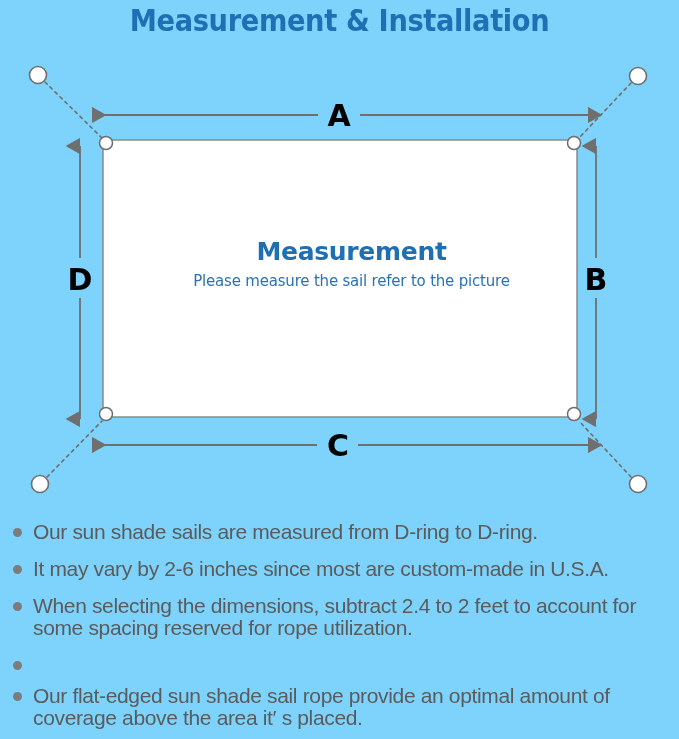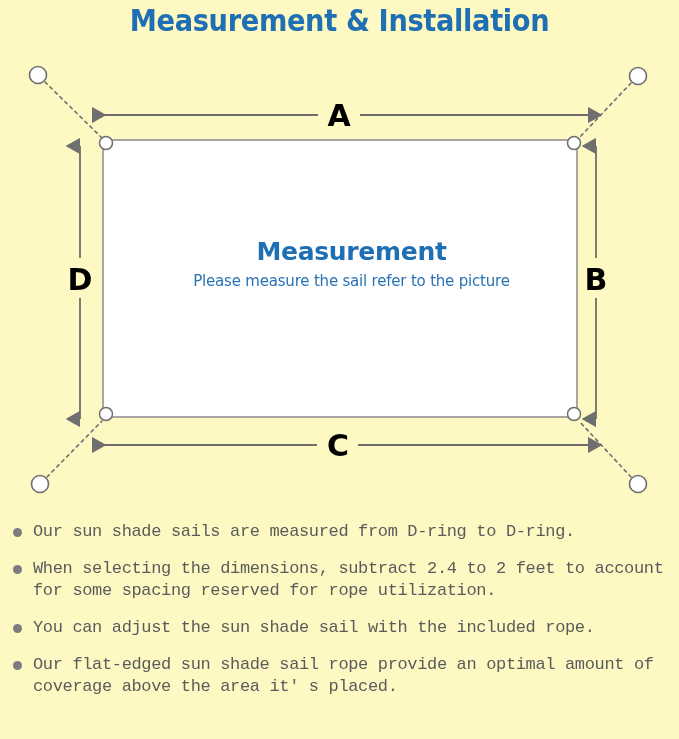--- a/index.html
+++ b/index.html
@@ -11,21 +11,21 @@
     width: 679px;
     height: 739px;
     font-family: "Liberation Sans", sans-serif;
     position: relative;
     overflow: hidden;
   }
   #page {
     position: relative;
     width: 679px;
     height: 739px;
-    background: #fef9c3;
+    background: #7dd3fc;
   }
   .title {
     position: absolute;
     left: 0;
     top: 0;
     width: 679px;
     text-align: center;
     font-size: 31px;
     font-weight: bold;
     color: #1f6fb4;
@@ -79,24 +79,24 @@
   .bullet {
     width: 9px;
     height: 9px;
     border-radius: 50%;
     background: #7c7c7c;
     flex: 0 0 auto;
     margin-top: 7px;
     margin-right: 11px;
   }
   .note-text {
-    font-size: 17px;
+    font-size: 21px;
     line-height: 22px;
     color: #5b5b5b;
-    font-family: Liberation Mono, monospace;
+    font-family: Liberation Sans, sans-serif;
     letter-spacing: -0.35px;
     max-width: 645px;
   }
   svg text.dim-letter {
     font-family: "DejaVu Sans", sans-serif;
     font-weight: bold;
     font-size: 30px;
     fill: #000000;
   }
 </style>
@@ -171,25 +171,28 @@
     <div class="center-sub">Please measure the sail refer to the picture</div>
   </div>
 
   <div class="notes">
     <div class="note-row">
       <span class="bullet"></span>
       <span class="note-text">Our sun shade sails are measured from D-ring to D-ring.</span>
     </div>
     <div class="note-row">
       <span class="bullet"></span>
+      <span class="note-text">It may vary by 2-6 inches since most are custom-made in U.S.A.</span>
+    </div>
+    <div class="note-row">
+      <span class="bullet"></span>
       <span class="note-text">When selecting the dimensions, subtract 2.4 to 2 feet to account for some spacing reserved for rope utilization.</span>
     </div>
     <div class="note-row">
       <span class="bullet"></span>
-      <span class="note-text">You can adjust the sun shade sail with the included rope.</span>
     </div>
     <div class="note-row">
       <span class="bullet"></span>
       <span class="note-text">Our flat-edged sun shade sail rope provide an optimal amount of coverage above the area it′ s placed.</span>
     </div>
   </div>
 
 </div>
 
 </body></html>

